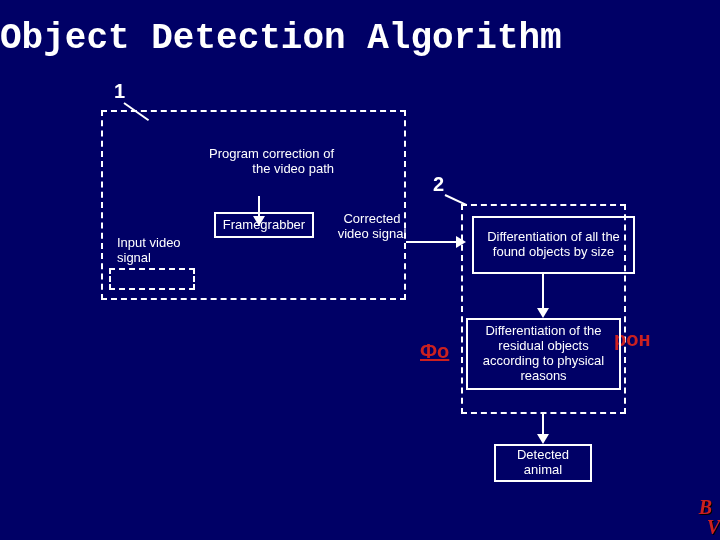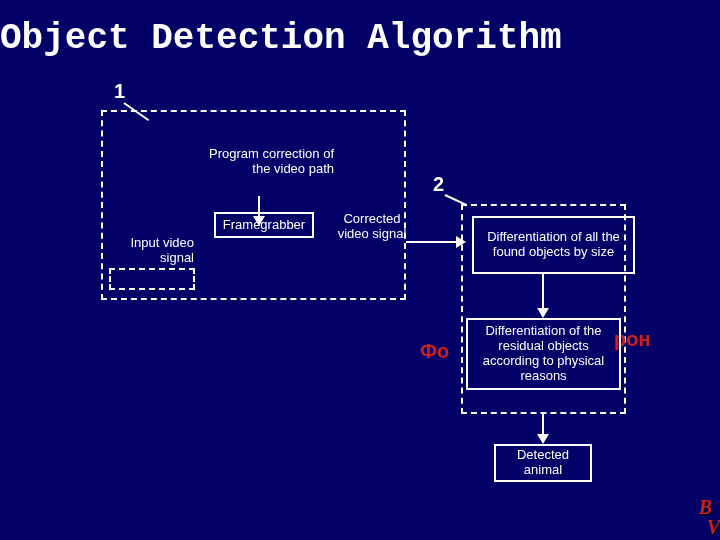--- a/index.html
+++ b/index.html
@@ -97,42 +97,42 @@
 <div class="num-label" style="left:114px; top:80px;">1</div>
 <div class="num-pointer" style="left:124px; top:102px; width:30px; transform:rotate(35deg);"></div>
 
 <div class="dashed-box" style="left:101px; top:110px; width:305px; height:190px;"></div>
 
 <div class="node plain-text" style="left:198px; top:143px; width:140px;text-align:right;">Program correction of the video path</div>
 
 <div class="arrow-line" style="left:258px; top:196px; width:2px; height:22px;"></div>
 <div class="arrow-head arrow-down" style="left:253px; top:216px;"></div>
 
-<div class="node plain-text" style="left:113px; top:232px; width:85px; text-align:right;">Input video signal</div>
+<div class="node plain-text" style="left:113px; top:232px; width:85px; text-align:left;">Input video signal</div>
 
 <div class="dashed-box" style="left:109px; top:268px; width:86px; height:22px;"></div>
 
 <div class="node solid-box" style="left:214px; top:212px; width:100px; height:26px;">Framegrabber</div>
 
 <div class="node plain-text" style="left:332px; top:208px; width:80px;">Corrected video signal</div>
 
 <div class="arrow-line" style="left:406px; top:241px; width:52px; height:2px;"></div>
 <div class="arrow-head arrow-right" style="left:456px; top:236px;"></div>
 
 <div class="num-label" style="left:433px; top:173px;">2</div>
 <div class="num-pointer" style="left:445px; top:194px; width:24px; transform:rotate(25deg);"></div>
 
 <div class="dashed-box" style="left:461px; top:204px; width:165px; height:210px;"></div>
 
 <div class="node solid-box" style="left:472px; top:216px; width:163px; height:58px;">Differentiation of all the found objects by size</div>
 
 <div class="arrow-line" style="left:542px; top:274px; width:2px; height:36px;"></div>
 <div class="arrow-head arrow-down" style="left:537px; top:308px;"></div>
 
-<div class="red-text-bg" style="left:420px; top:340px;">Фо</div>
+<div class="red-text-bg" style="left:420px; top:340px;text-decoration:underline;">Фо</div>
 <div class="red-text-bg" style="left:614px; top:328px;">рон</div>
 
 <div class="node solid-box" style="left:466px; top:318px; width:155px; height:72px;">Differentiation of the residual objects according to physical reasons</div>
 
 <div class="arrow-line" style="left:542px; top:414px; width:2px; height:22px;"></div>
 <div class="arrow-head arrow-down" style="left:537px; top:434px;"></div>
 
 <div class="node solid-box" style="left:494px; top:444px; width:98px; height:38px;">Detected animal</div>
 
 <div class="logo">

